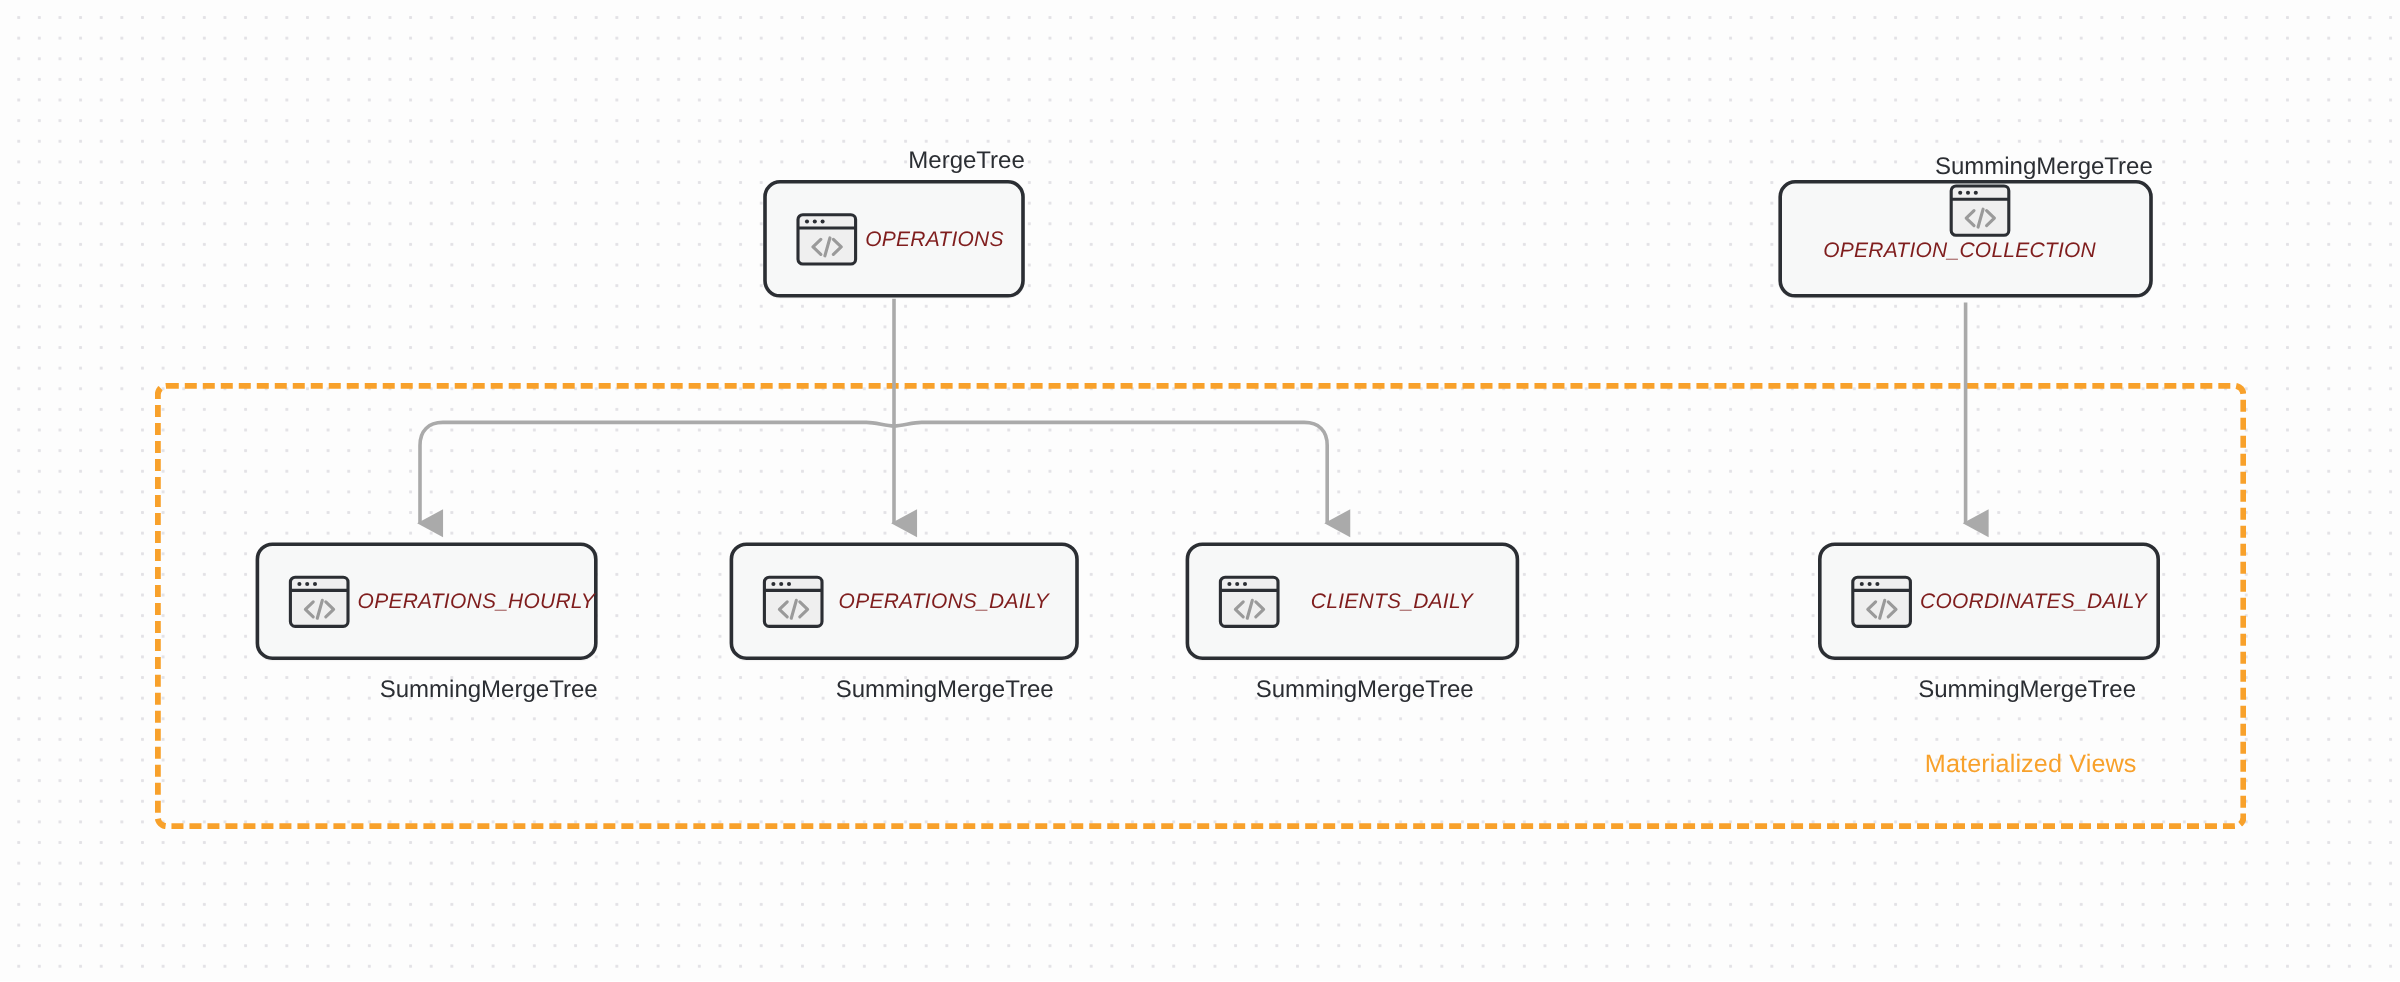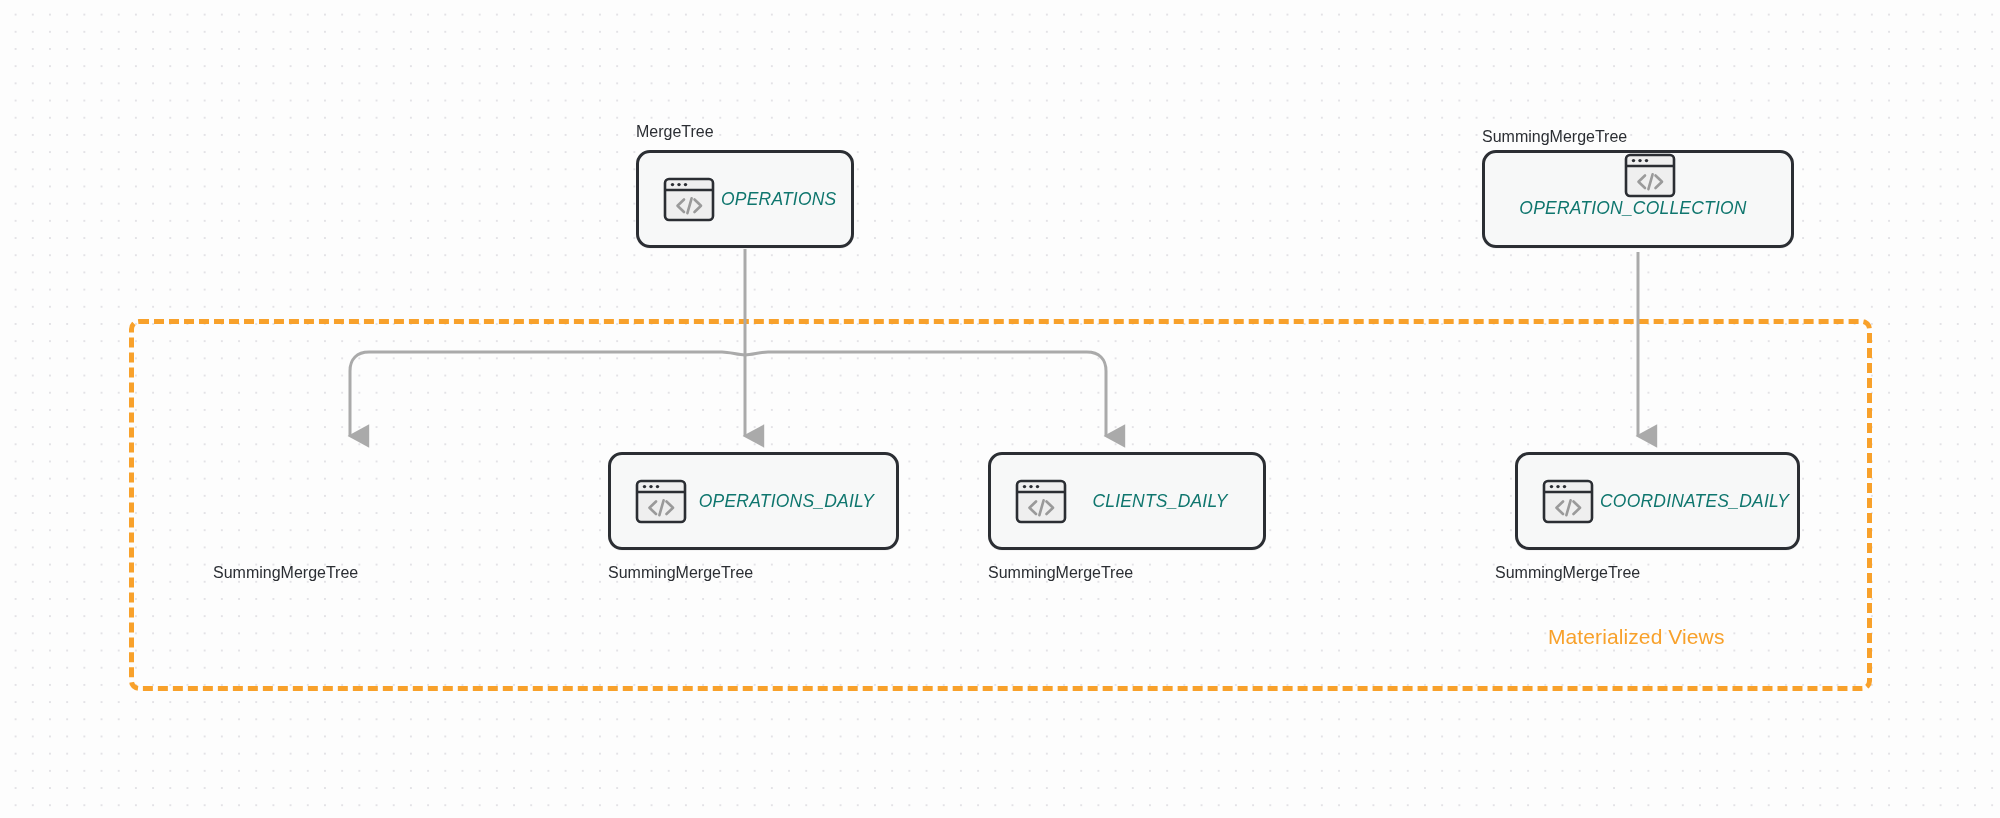--- a/index.html
+++ b/index.html
@@ -64,41 +64,41 @@
     height: 45px;
   }
 
   .node-title {
     flex: 1 1 auto;
     text-align: center;
     padding: 0 16px 0 6px;
     font-style: italic;
     font-size: 17.5px;
     letter-spacing: 0.2px;
-    color: #0f766e;
+    color: #7f1d1d;
     white-space: nowrap;
   }
 
   .node-caption {
     position: absolute;
-    font-size: 16px;
+    font-size: 20px;
     color: #2b2e33;
     white-space: nowrap;
-    text-align: left;
+    text-align: right;
   }
 </style>
 </head>
 <body>
 
 <div id="canvas">
 
   <div class="group-frame" style="left:129px; top:319px; width:1743px; height:372px;
               border:5px dashed #f8a12b;"></div>
 
-  <div class="group-label" style="left:1548px; top:625px; color:#f8a12b;">Materialized Views</div>
+  <div class="group-label" style="left:1604px; top:625px; color:#f8a12b;">Materialized Views</div>
 
   <svg id="edges" viewBox="0 0 2000 818" xmlns="http://www.w3.org/2000/svg">
     <defs>
       <marker id="arrowhead" markerWidth="9" markerHeight="9" refX="4.5" refY="7.6" orient="auto" markerUnits="strokeWidth">
         <path d="M 0.6 1.2 L 8.4 1.2 L 4.5 8.4 Z" fill="#aaaaaa"></path>
       </marker>
     </defs>
 
     <path d="M 745 249 L 745 355" fill="none" stroke="#aaaaaa" stroke-width="3"></path>
 
@@ -146,20 +146,35 @@
         <circle cx="16" cy="7.6" r="1.7" fill="#2b2e33"></circle>
         <circle cx="22.5" cy="7.6" r="1.7" fill="#2b2e33"></circle>
         <path d="M 21 22.5 L 14.5 28.8 L 21 35" fill="none" stroke="#9a9a9a" stroke-width="2.6" stroke-linecap="round" stroke-linejoin="round"></path>
         <path d="M 31.5 22.5 L 38 28.8 L 31.5 35" fill="none" stroke="#9a9a9a" stroke-width="2.6" stroke-linecap="round" stroke-linejoin="round"></path>
         <path d="M 28.6 21.3 L 24.4 36.2" fill="none" stroke="#9a9a9a" stroke-width="2.6" stroke-linecap="round"></path>
       </svg>
     </span>
     <span class="node-title">OPERATION_COLLECTION</span>
   </div>
 
+  <div class="node" style="left:213px; top:452px; width:285px; height:98px;">
+    <span class="node-icon">
+      <svg viewBox="0 0 52 45" width="52" height="45" xmlns="http://www.w3.org/2000/svg">
+        <rect x="2" y="2" width="48" height="41" rx="4" fill="#efefef" stroke="#2b2e33" stroke-width="2.6"></rect>
+        <path d="M 2 13 L 50 13" stroke="#2b2e33" stroke-width="2.6"></path>
+        <circle cx="9.5" cy="7.6" r="1.7" fill="#2b2e33"></circle>
+        <circle cx="16" cy="7.6" r="1.7" fill="#2b2e33"></circle>
+        <circle cx="22.5" cy="7.6" r="1.7" fill="#2b2e33"></circle>
+        <path d="M 21 22.5 L 14.5 28.8 L 21 35" fill="none" stroke="#9a9a9a" stroke-width="2.6" stroke-linecap="round" stroke-linejoin="round"></path>
+        <path d="M 31.5 22.5 L 38 28.8 L 31.5 35" fill="none" stroke="#9a9a9a" stroke-width="2.6" stroke-linecap="round" stroke-linejoin="round"></path>
+        <path d="M 28.6 21.3 L 24.4 36.2" fill="none" stroke="#9a9a9a" stroke-width="2.6" stroke-linecap="round"></path>
+      </svg>
+    </span>
+    <span class="node-title">OPERATIONS_HOURLY</span>
+  </div>
 
   <div class="node-caption" style="left:213px; top:564px; width:285px;">SummingMergeTree</div>
 
   <div class="node" style="left:608px; top:452px; width:291px; height:98px;">
     <span class="node-icon">
       <svg viewBox="0 0 52 45" width="52" height="45" xmlns="http://www.w3.org/2000/svg">
         <rect x="2" y="2" width="48" height="41" rx="4" fill="#efefef" stroke="#2b2e33" stroke-width="2.6"></rect>
         <path d="M 2 13 L 50 13" stroke="#2b2e33" stroke-width="2.6"></path>
         <circle cx="9.5" cy="7.6" r="1.7" fill="#2b2e33"></circle>
         <circle cx="16" cy="7.6" r="1.7" fill="#2b2e33"></circle>

